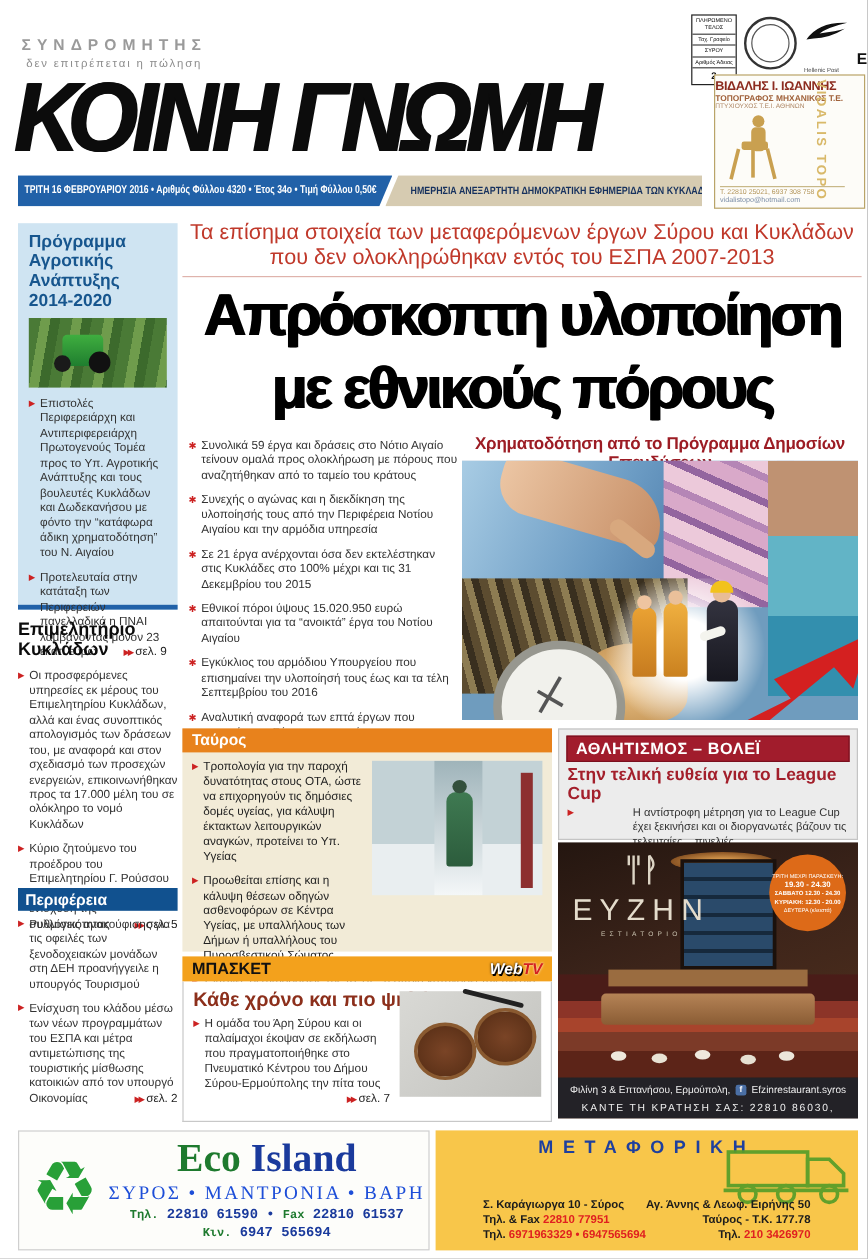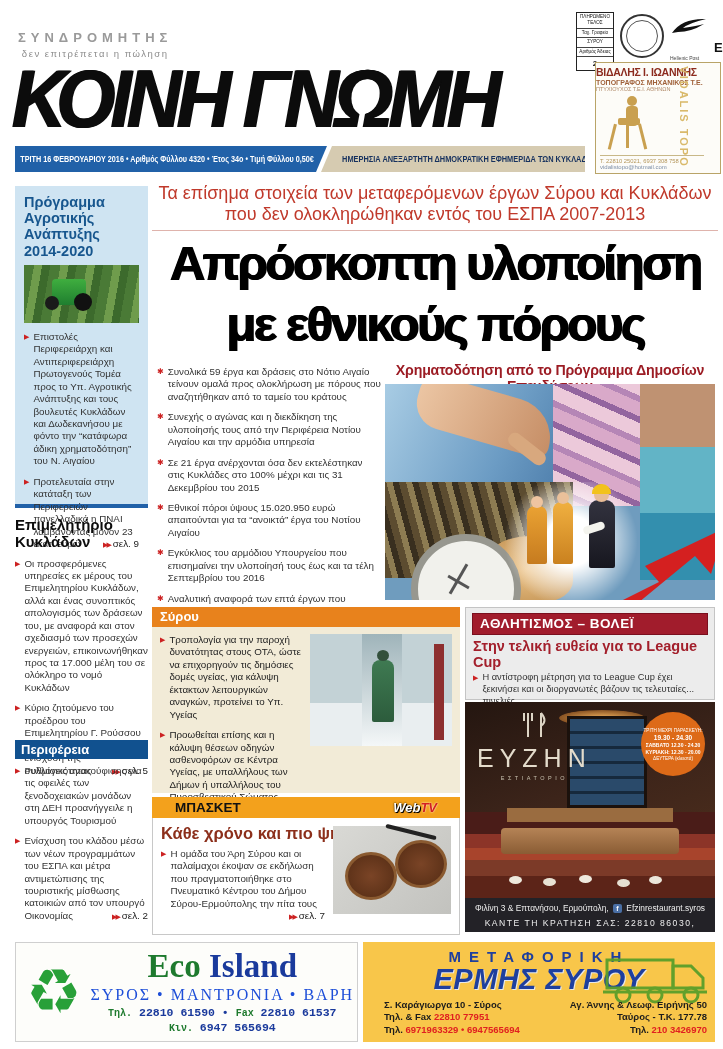--- a/index.html
+++ b/index.html
@@ -126,21 +126,21 @@
             background:linear-gradient(#3f7a52,#2c5c3c);}
   .hosp-fig::before{content:"";position:absolute;left:5px;top:-10px;width:12px;height:11px;border-radius:50%;background:#33503c;}
   .hosp-door{position:absolute;right:8px;top:10px;width:10px;height:96px;background:#8d2f2f;}
   .health .b-text{color:#222;}
 
   
   .volley{left:465px;top:607px;width:250px;height:93px;background:#ececec;border:1px solid #c4c4c4;box-sizing:border-box;}
   .volley-head{margin:5px 6px 3px;background:#a11c2c;border:1px solid #7a0f1e;color:#fff;font-weight:bold;
                font-size:13.5px;line-height:18px;padding:1px 7px;letter-spacing:0.5px;}
   .volley-title{margin:1px 7px 2px;color:#a31f2b;font-weight:bold;font-size:14.5px;}
-  .volley .b-item{margin:0 7px;}
+  .volley .b-item{margin:0 7px;gap:45px;}
   .volley .b-text{font-size:9.3px;}
   .volley-ref{text-align:right;margin:0 9px;}
 
   
   .efzin{left:465px;top:702px;width:250px;height:230px;overflow:hidden;
          background:linear-gradient(160deg,#241610 0%,#3c241а 40%,#4a2c1c 70%,#241410 100%);
          background:linear-gradient(160deg,#241610 0%,#3c241a 40%,#4a2c1c 70%,#241410 100%);}
   .ef-window{position:absolute;left:102px;top:14px;width:74px;height:86px;
              background:repeating-linear-gradient(#2a4a6a 0 12px,#16293c 12px 15px),
                         linear-gradient(#35587c,#142636);border:3px solid #1b110c;}
@@ -163,21 +163,21 @@
   .ef-circle .h1{font-size:6.5px;font-weight:bold;}
   .ef-circle .h2{font-size:5px;font-weight:bold;}
   .ef-foot{position:absolute;left:0;bottom:0;width:100%;height:34px;background:#232227;color:#eee;
            text-align:center;font-size:8.4px;line-height:15px;padding-top:3px;box-sizing:border-box;}
   .ef-foot .bk{letter-spacing:1.5px;font-size:8.6px;}
   .fb{display:inline-block;width:9px;height:9px;background:#4a6fa5;color:#fff;border-radius:2px;
       font-size:7px;line-height:9px;font-weight:bold;vertical-align:middle;margin:0 2px;}
 
   
   .basket{left:152px;top:797px;width:308px;height:138px;box-sizing:border-box;}
-  .basket-head{height:21px;background:#f3a11c;display:flex;justify-content:space-between;align-items:center;padding:0 23px;}
+  .basket-head{height:21px;background:#f3a11c;display:flex;justify-content:space-between;align-items:center;padding:0 8px;}
   .basket-head .t{color:#111;font-weight:bold;font-size:13.5px;}
   .webtv{font-style:italic;font-weight:bold;font-size:13px;}
   .wt-web{color:#fff;text-shadow:0 0 2px #000,1px 1px 0 #000;}
   .wt-tv{color:#d42020;text-shadow:0 0 2px #fff;}
   .basket-body{background:#fff;border:1px solid #c8c8c8;border-top:none;height:117px;box-sizing:border-box;
                padding:6px 8px;overflow:hidden;}
   .basket-title{color:#8c2f1b;font-weight:bold;font-size:16.5px;margin:0 0 5px;}
   .cakes{float:right;width:118px;height:88px;margin:-22px 0 0 8px;position:relative;
          background:linear-gradient(135deg,#d9d9d5,#c2c2be);}
   .cake{position:absolute;width:46px;height:42px;border-radius:50%;
@@ -196,22 +196,22 @@
   .eco-brand .b{color:#1a3a9c;}
   .eco-loc{color:#1d4ed8;font-weight:normal;font-size:16px;letter-spacing:2px;margin-top:3px;}
   .eco-tel{color:#1a3a9c;font-weight:bold;font-size:11.5px;margin-top:2px;font-family:Liberation Mono, monospace;}
   .eco-tel .lb{color:#1e7a2e;font-size:10px;}
 
   .hermes{left:363px;top:942px;width:352px;height:100px;background:#f8c64a;box-sizing:border-box;overflow:hidden;}
   .hm-kind{text-align:center;color:#1e3f9e;font-weight:bold;font-size:15px;letter-spacing:8px;margin-top:6px;}
   .hm-name{text-align:center;color:#1e3f9e;font-weight:bold;font-style:italic;font-size:29px;letter-spacing:0.5px;
            margin-top:-2px;text-shadow:1px 1px 0 #e8e8e8;}
   .hm-truck{position:absolute;right:2px;top:4px;opacity:0.95;}
-  .hm-cols{position:absolute;left:8px;right:8px;bottom:5px;display:flex;justify-content:space-between;
-           font-size:9.5px;font-weight:bold;color:#1c1c1c;line-height:1.35;margin-left:13px;}
+  .hm-cols{position:absolute;left:8px;right:8px;bottom:5px;display:flex;justify-content:center;
+           font-size:9.5px;font-weight:bold;color:#1c1c1c;line-height:1.35;}
   .hm-cols .num{color:#e02020;}
   .hm-right{text-align:right;}
 </style>
 </head>
 <body>
 
 <div class="page">
 
   <div class="abs subscriber">
     <div class="big">ΣΥΝΔΡΟΜΗΤΗΣ</div>
@@ -379,21 +379,21 @@
     <div class="c-helmet"></div>
     <div class="c-plans"></div>
     <div class="c-arrow">
       <svg width="120" height="90">
           <polygon points="0,86 52,60 38,44 118,6 104,52 88,34 20,90" fill="#d42020"></polygon>
         </svg>
     </div>
   </div>
 
   <div class="abs health">
-    <div class="health-head">Σύρου</div>
+    <div class="health-head">Ταύρος</div>
     <div class="health-body">
       <div class="hosp">
         <div class="hosp-fig"></div>
         <div class="hosp-door"></div>
       </div>
       <div class="b-item">
         <span class="b-mark">▶</span>
         <span class="b-text">Τροπολογία για την παροχή δυνατότητας στους ΟΤΑ, ώστε να επιχορηγούν τις δημόσιες δομές υγείας, για κάλυψη έκτακτων λειτουργικών αναγκών, προτείνει το Υπ. Υγείας</span>
       </div>
       <div class="b-item">
@@ -511,21 +511,20 @@
           <rect x="6" y="14" width="66" height="28"></rect>
           <path d="M72 20 h18 l12 12 v10 h-30 z"></path>
           <circle cx="22" cy="49" r="7"></circle>
             <circle cx="54" cy="49" r="7"></circle>
             <circle cx="90" cy="49" r="7"></circle>
           <path d="M2 46 h104"></path>
         </g>
       </svg>
     </div>
     <div class="hm-kind">ΜΕΤΑΦΟΡΙΚΗ</div>
-    <div class="hm-name">ΕΡΜΗΣ ΣΥΡΟΥ</div>
     <div class="hm-cols">
       <div class="hm-left">
         <div>Σ. Καράγιωργα 10 - Σύρος</div>
         <div><span>Τηλ. &amp; Fax </span><span class="num">22810 77951</span></div>
         <div><span>Τηλ. </span><span class="num">6971963329 • 6947565694</span></div>
       </div>
       <div class="hm-right">
         <div>Αγ. Άννης &amp; Λεωφ. Ειρήνης 50</div>
         <div>Ταύρος - Τ.Κ. 177.78</div>
         <div><span>Τηλ. </span><span class="num">210 3426970</span></div>

